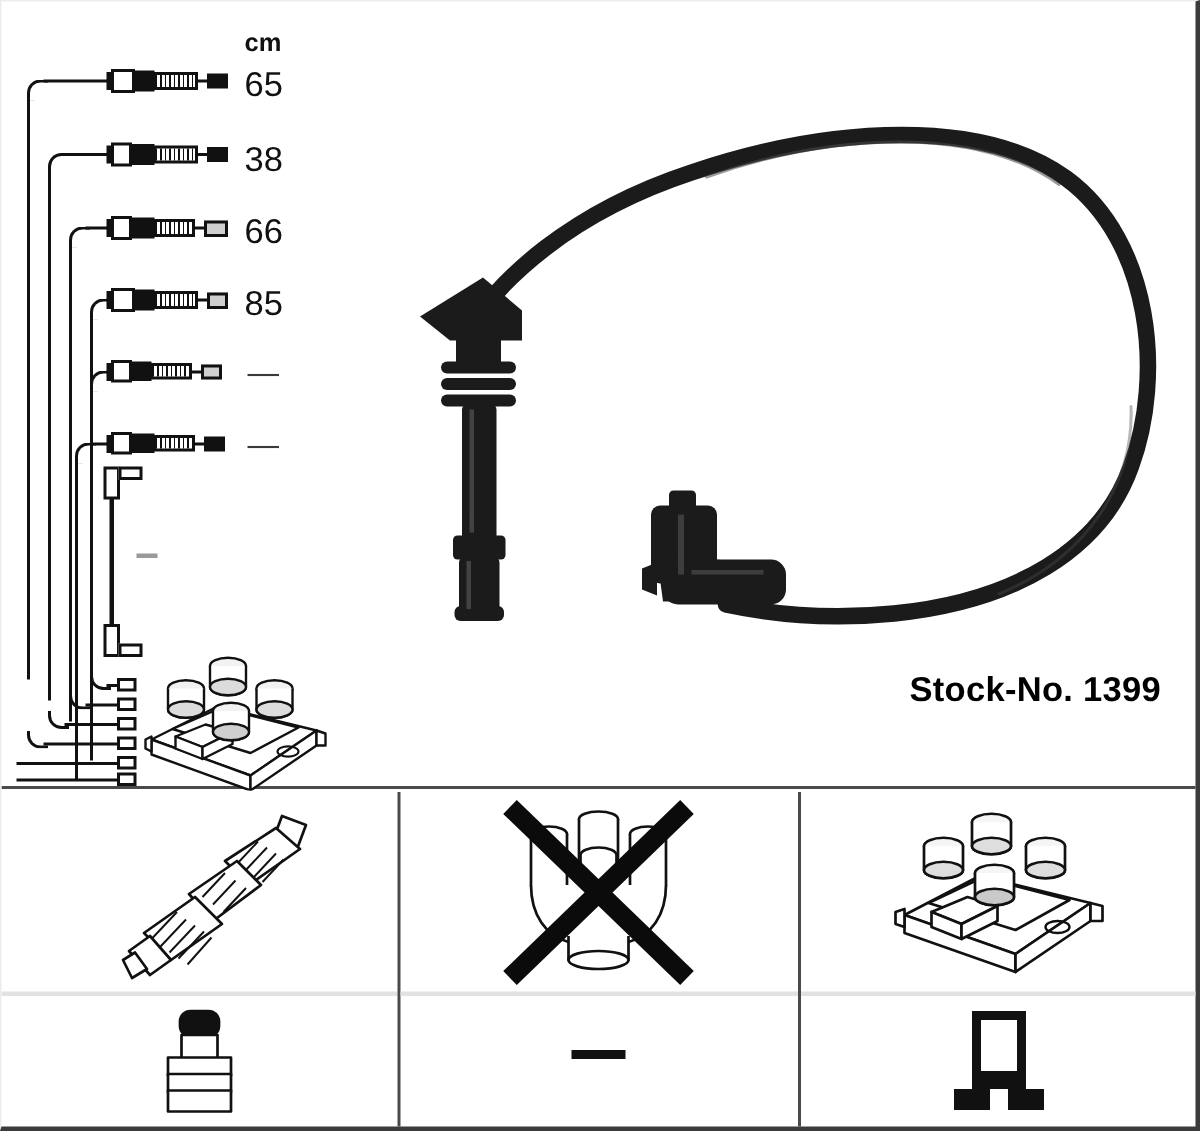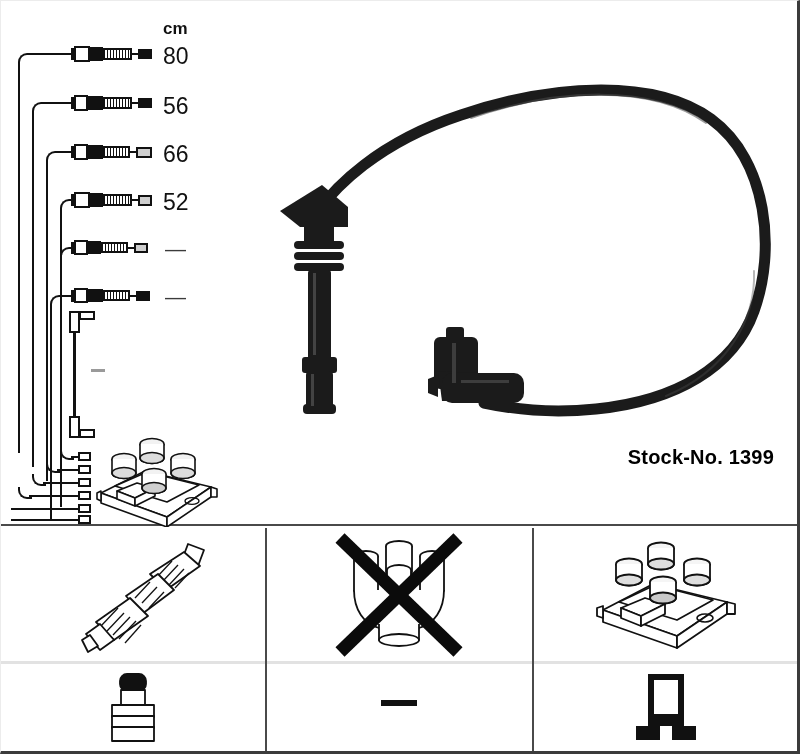--- a/index.html
+++ b/index.html
@@ -150,21 +150,21 @@
     text-align: right;
   }
   #partno {
     font-size: 31px;
     font-weight: bold;
     color: #000;
     letter-spacing: 0.5px;
     line-height: 1.05;
   }
   #stockno {
-    font-size: 20px;
+    font-size: 23px;
     font-weight: bold;
     color: #000;
     margin-top: 5px;
     letter-spacing: 0.2px;
   }
 
   
   #bottom-panels {
     position: absolute;
     left: 0;
@@ -205,24 +205,24 @@
 </style>
 </head>
 <body>
 
 <div id="sheet">
 
   <div id="main-panel">
 
     <div class="meas-header" style="left:162px; top:18px;">cm</div>
 
-    <div class="meas-value" style="left:162px; top:42px;">80</div>
-    <div class="meas-value" style="left:162px; top:92px;">56</div>
+    <div class="meas-value" style="left:162px; top:42px;">65</div>
+    <div class="meas-value" style="left:162px; top:92px;">38</div>
     <div class="meas-value" style="left:162px; top:140px;">66</div>
-    <div class="meas-value" style="left:162px; top:188px;">52</div>
+    <div class="meas-value" style="left:162px; top:188px;">85</div>
     <div class="meas-value" style="left:164px; top:236px; font-size:21px; color:#3b3b3b;">—</div>
     <div class="meas-value" style="left:164px; top:284px; font-size:21px; color:#3b3b3b;">—</div>
 
     <div class="cable-row">
       <div class="cab-corner" style="left:17px; top:52px; width:12px; height:12px;"></div>
       <div class="cab-lead" style="left:28px; top:52px; width:43px;"></div>
       <div class="pc pc-tick" style="left:70px; top:47px; width:3px; height:12px;"></div>
       <div class="pc pc-boot" style="left:73px; top:45px; width:16px; height:16px;"></div>
       <div class="pc pc-solid" style="left:88px; top:46px; width:14px; height:14px;"></div>
       <div class="pc pc-ribbed" style="left:101px; top:47px; width:30px; height:12px;"></div>

